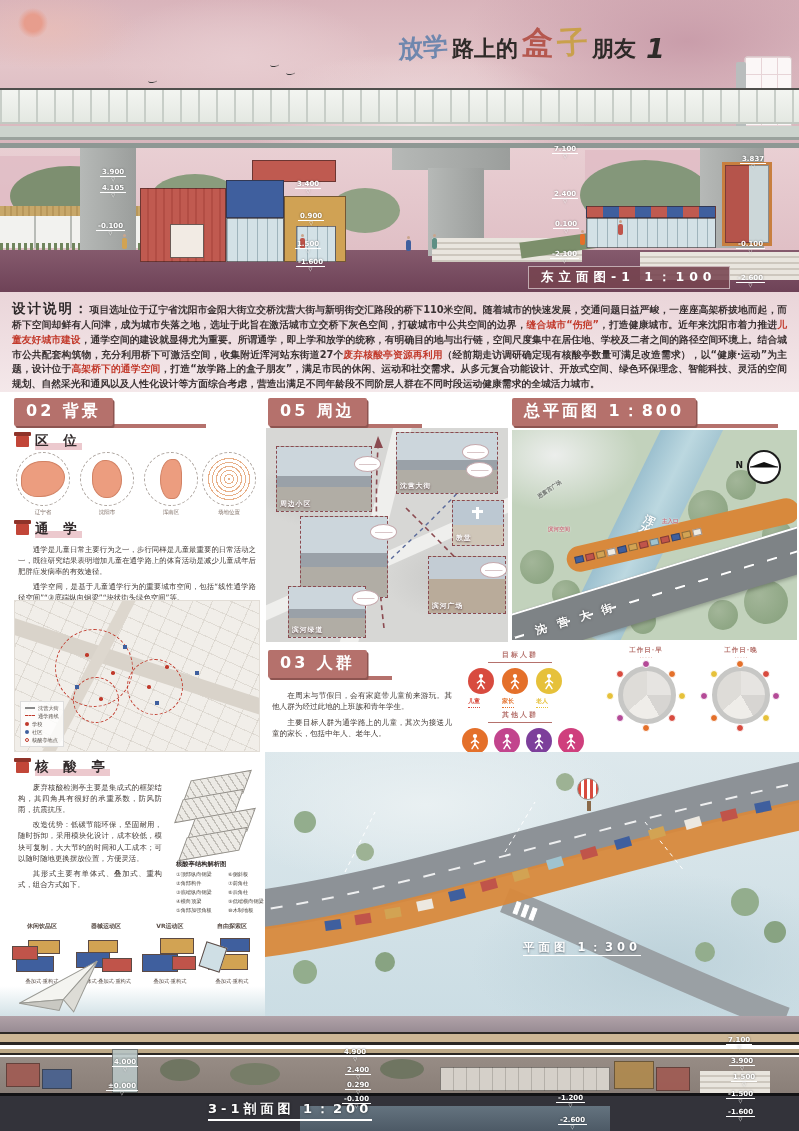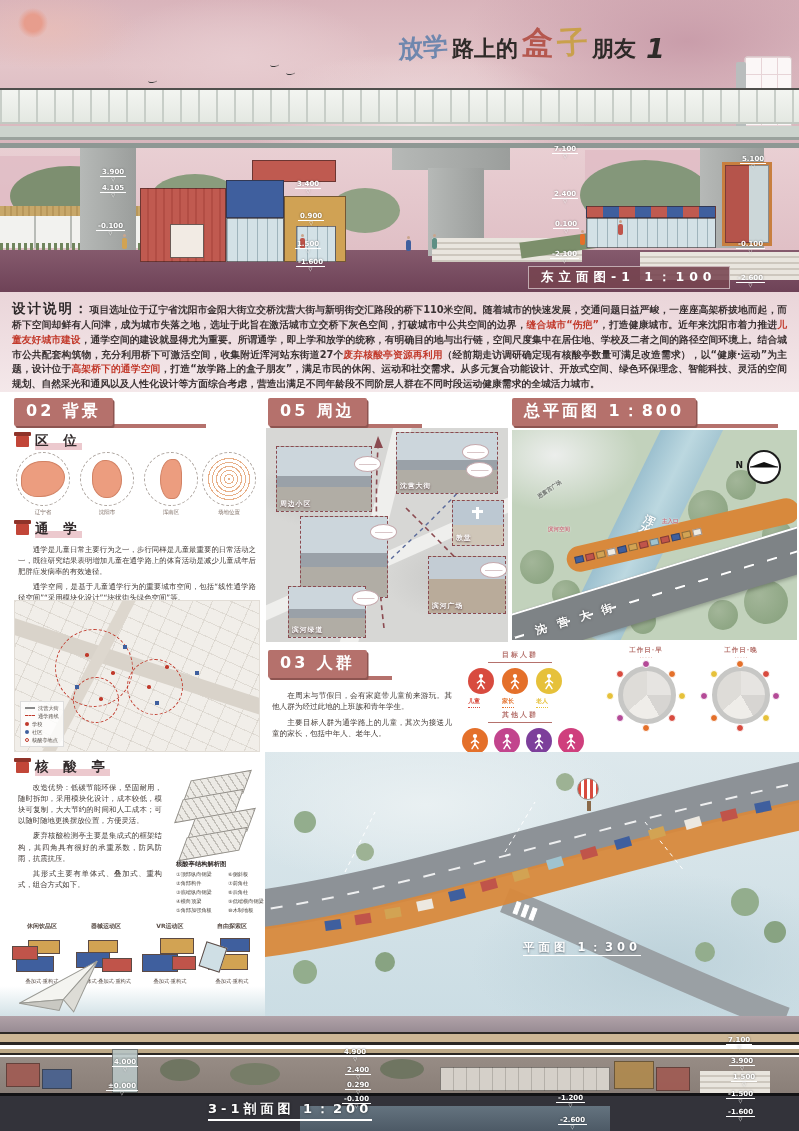--- a/index.html
+++ b/index.html
@@ -242,21 +242,21 @@
   <span class="dim" style="left:100px;top:184px">4.105</span>
   <span class="dim" style="left:96px;top:222px">-0.100</span>
   <span class="dim" style="left:295px;top:180px">3.400</span>
   <span class="dim" style="left:298px;top:212px">0.900</span>
   <span class="dim" style="left:295px;top:240px">1.500</span>
   <span class="dim" style="left:296px;top:258px">-1.600</span>
   <span class="dim" style="left:552px;top:145px">7.100</span>
   <span class="dim" style="left:552px;top:190px">2.400</span>
   <span class="dim" style="left:553px;top:220px">0.100</span>
   <span class="dim" style="left:550px;top:250px">-2.100</span>
-  <span class="dim" style="left:740px;top:155px">5.100</span>
+  <span class="dim" style="left:740px;top:155px">3.837</span>
   <span class="dim" style="left:736px;top:240px">-0.100</span>
   <span class="dim" style="left:736px;top:274px">-2.600</span>
   <span class="abs cap" style="left:528px;top:266px">东立面图-1 1：100</span>
 
   <div class="abs desc"></div>
   <div class="abs desc-in">
     <span class="desc-label">设计说明：</span><span>项目选址位于辽宁省沈阳市金阳大街立交桥沈营大街与新明街交汇路段的桥下110米空间。随着城市的快速发展，交通问题日益严峻，一座座高架桥拔地而起，而桥下空间却鲜有人问津，成为城市失落之地，选址于此旨在激活城市立交桥下灰色空间，打破城市中公共空间的边界，</span><span class="rd">缝合城市“伤疤”</span><span>，打造健康城市。近年来沈阳市着力推进</span><span class="rd">儿童友好城市建设</span><span>，通学空间的建设就显得尤为重要。所谓通学，即上学和放学的统称，有明确目的地与出行链，空间尺度集中在居住地、学校及二者之间的路径空间环境上。结合城市公共配套构筑物，充分利用桥下可激活空间，收集附近浑河站东街道27个</span><span class="rd">废弃核酸亭资源再利用</span><span>（经前期走访调研确定现有核酸亭数量可满足改造需求），以“健康·运动”为主题，设计位于</span><span class="rd">高架桥下的通学空间</span><span>，打造“放学路上的盒子朋友”，满足市民的休闲、运动和社交需求。从多元复合功能设计、开放式空间、绿色环保理念、智能科技、灵活的空间规划、自然采光和通风以及人性化设计等方面综合考虑，营造出满足不同年龄段不同阶层人群在不同时段运动健康需求的全城活力城市。</span>
   </div>
 
   <div class="h2box" style="left:14px;top:398px">02 背景</div>
@@ -283,21 +283,21 @@
   <span class="maplab" style="left:78px;top:509px">沈阳市</span>
   <span class="maplab" style="left:142px;top:509px">浑南区</span>
   <span class="maplab" style="left:200px;top:509px">场地位置</span>
 
   <div class="h3" style="left:16px;top:520px">
     <span class="booth"></span>
     <span class="h3t">通 学</span>
   </div>
   <div class="body-t" style="left:14px;top:540px;width:246px">
     <p>通学是儿童日常主要行为之一，步行同样是儿童最重要的日常活动之一，既往研究结果表明增加儿童在通学路上的体育活动是减少儿童成年后肥胖症发病率的有效途径。</p>
-    <p>通学空间，是基于儿童通学行为的重要城市空间，包括“线性通学路径空间”“采用模块化设计”“块状街头绿色空间”等。</p>
+    <p>通学空间，是基于儿童通学行为的重要城市空间，包括“线性通学路径空间”“③底端纵向钢梁”“块状街头绿色空间”等。</p>
     <p>沈营大街为主要交通干道，场地周边分布中小学幼儿园，属于通学路上的最后一公里，是带状通学空间的最佳选择。</p>
   </div>
 
   <div class="abs tx-map">
     <div class="abs" style="left:-20px;top:60px;width:300px;height:16px;background:#d9d3ca;transform:rotate(18deg)"></div>
     <div class="abs" style="left:60px;top:-20px;width:12px;height:220px;background:#ddd7ce;transform:rotate(28deg)"></div>
     <div class="rcirc" style="left:40px;top:28px;width:78px;height:78px"></div>
     <div class="rcirc" style="left:112px;top:58px;width:56px;height:56px"></div>
     <div class="rcirc" style="left:58px;top:76px;width:46px;height:46px"></div>
     <div class="dotR" style="left:70px;top:52px"></div>
@@ -331,22 +331,22 @@
           <span>核酸亭地点</span>
         </div>
     </div>
   </div>
 
   <div class="h3" style="left:16px;top:758px">
     <span class="booth"></span>
     <span class="h3t">核 酸 亭</span>
   </div>
   <div class="body-t" style="left:14px;top:778px;width:152px">
+    <p>废弃核酸检测亭主要是集成式的框架结构，其四角具有很好的承重系数，防风防雨，抗震抗压。</p>
     <p>改造优势：低碳节能环保，坚固耐用，随时拆卸，采用模块化设计，成本较低，模块可复制，大大节约的时间和人工成本；可以随时随地更换摆放位置，方便灵活。</p>
-    <p>废弃核酸检测亭主要是集成式的框架结构，其四角具有很好的承重系数，防风防雨，抗震抗压。</p>
     <p>其形式主要有单体式、叠加式、重构式，组合方式如下。</p>
   </div>
 
   <div class="abs" style="left:176px;top:776px;width:86px;height:80px">
     <div class="layer" style="left:10px;top:0"></div>
     <div class="layer" style="left:2px;top:19px"></div>
     <div class="layer" style="left:14px;top:38px"></div>
     <div class="layer" style="left:6px;top:57px"></div>
   </div>
   <div class="abs" style="left:176px;top:860px;font-size:6.3px;font-weight:700;color:#3a3432">核酸亭结构解析图</div>

